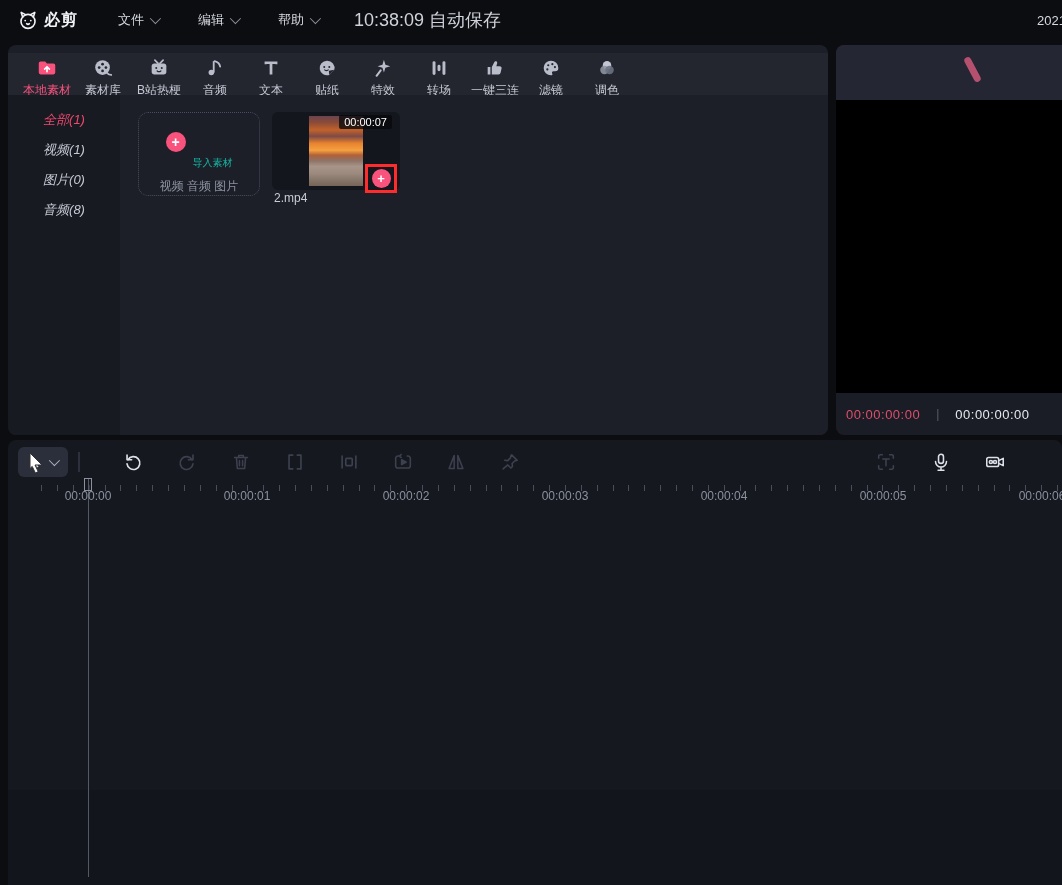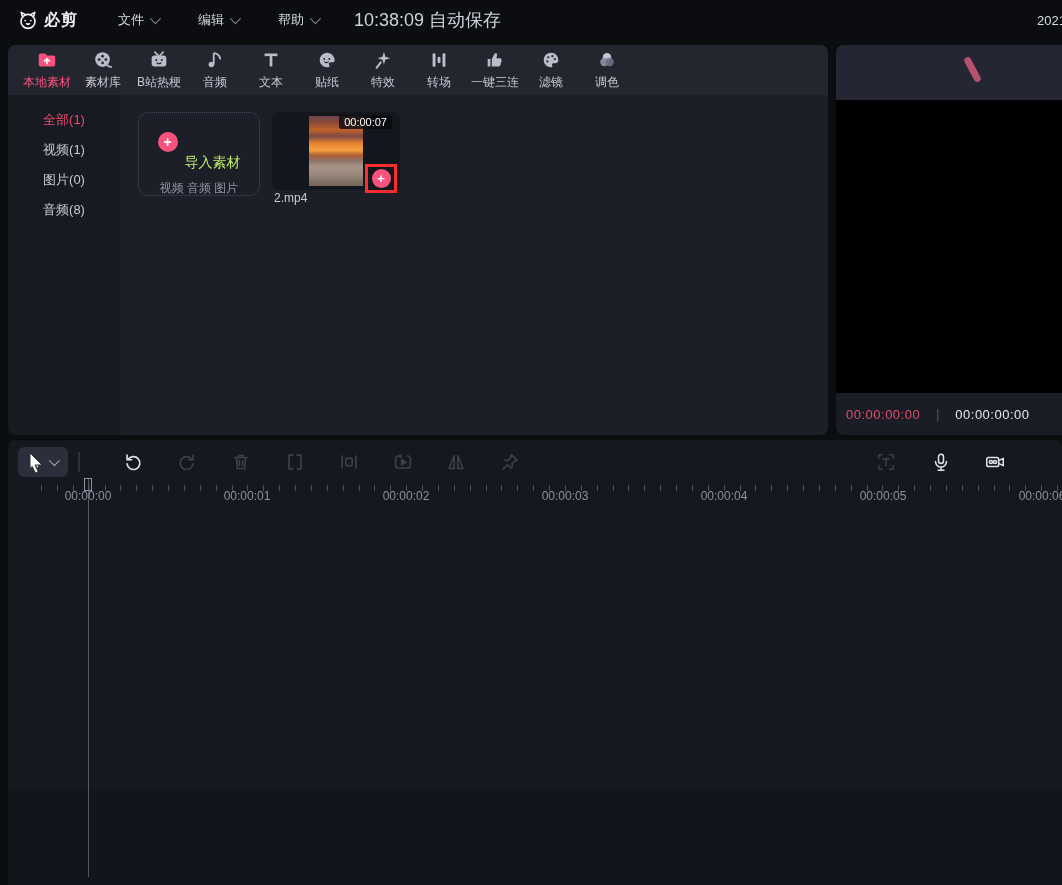--- a/index.html
+++ b/index.html
@@ -11,36 +11,36 @@
   .topbar { position:absolute; left:0; top:0; width:1062px; height:40px; display:flex; align-items:center; }
   .brand { display:flex; align-items:center; gap:4px; margin-left:16px; }
   .brand-name { font-size:16px; font-weight:bold; color:#f2f3f6; letter-spacing:1px; }
   .menu-item { display:flex; align-items:center; gap:6px; font-size:13px; color:#d6d9e0; margin-left:40px; cursor:default; }
   .chev { width:8px; height:8px; border-right:1.5px solid #8a8f9c; border-bottom:1.5px solid #8a8f9c; transform:rotate(45deg) translateY(-2px); }
   .autosave { font-size:18px; color:#cfd2da; margin-left:36px; }
   .project-name { position:absolute; left:1037px; top:13px; font-size:13px; color:#d6d9e0; white-space:nowrap; }
 
   
   .media-panel { position:absolute; left:8px; top:45px; width:820px; height:390px; background:#1d1f28; border-radius:8px; overflow:hidden; }
-  .tabbar { position:absolute; left:0; top:0; right:0; height:50px; background:#23252f; display:flex; padding-left:11px; }
+  .tabbar { position:absolute; left:0; top:8px; right:0; height:50px; background:#23252f; display:flex; padding-left:11px; }
   .mtab { width:56px; display:flex; flex-direction:column; align-items:center; justify-content:center; gap:3px; cursor:pointer; }
   .mtab svg { width:22px; height:22px; }
   .mtab .tlabel { font-size:12px; color:#c6c9d3; white-space:nowrap; }
   .mtab.active .tlabel { color:#f8527d; }
   .categories { position:absolute; left:0; top:50px; bottom:0; width:112px; background:#181a22; padding-top:10px; }
-  .cat-item { height:30px; display:flex; align-items:center; justify-content:center; font-size:13px; color:#c6c9d3; cursor:pointer; }
+  .cat-item { height:30px; display:flex; align-items:center; justify-content:center; font-size:13px; color:#c6c9d3; cursor:pointer;font-style:italic; }
   .cat-item.active { color:#f0486e; }
   .media-content { position:absolute; left:112px; top:50px; right:0; bottom:0; background:#1d1f28; }
 
   .import-card { position:absolute; left:18px; top:17px; width:122px; height:84px; border:1.5px dotted #4a4e5c; border-radius:10px;
     display:flex; flex-direction:column; align-items:center; justify-content:center; gap:8px; cursor:pointer; }
   .import-row { display:flex; align-items:center; gap:7px; }
   .pink-circle { width:20px; height:20px; border-radius:50%; background:#f8527d; color:#fff; display:flex; align-items:center; justify-content:center;
     font-size:14px; font-weight:bold; line-height:1; }
-  .import-title { font-size:14px; color:#bef264;margin-top:43px; }
+  .import-title { font-size:10px; color:#14b8a6;margin-top:43px; }
   .import-sub { font-size:12px; color:#8d93a1; }
 
   .clip-card { position:absolute; left:152px; top:17px; width:128px; height:78px; background:#14161d; border-radius:6px; cursor:pointer; }
   .clip-thumb { position:absolute; left:37px; top:4px; width:54px; height:70px;
     background:linear-gradient(180deg,#6b4450 0%,#8a4a38 9%,#c2622a 20%,#7e4a46 29%,#e8832e 39%,#f5a040 49%,#b06038 56%,#8f7468 64%,#a89488 72%,#9c8a7e 82%,#857468 92%,#766458 100%); }
   .clip-duration { position:absolute; top:3px; right:8px; background:rgba(8,9,12,.78); color:#fff; font-size:11px; padding:1px 5px; border-radius:2px; }
   .add-highlight { position:absolute; left:93px; top:52px; width:32px; height:29px; border:3px solid #fe2c2c; display:flex; align-items:center; justify-content:center; background:transparent; }
   .add-circle { width:19px; height:19px; border-radius:50%; background:#f8527d; color:#fff; font-size:13px; font-weight:bold; display:flex; align-items:center; justify-content:center; cursor:pointer; }
   .clip-name { position:absolute; left:154px; top:96px; font-size:12px; color:#c9ccd5; }
 

